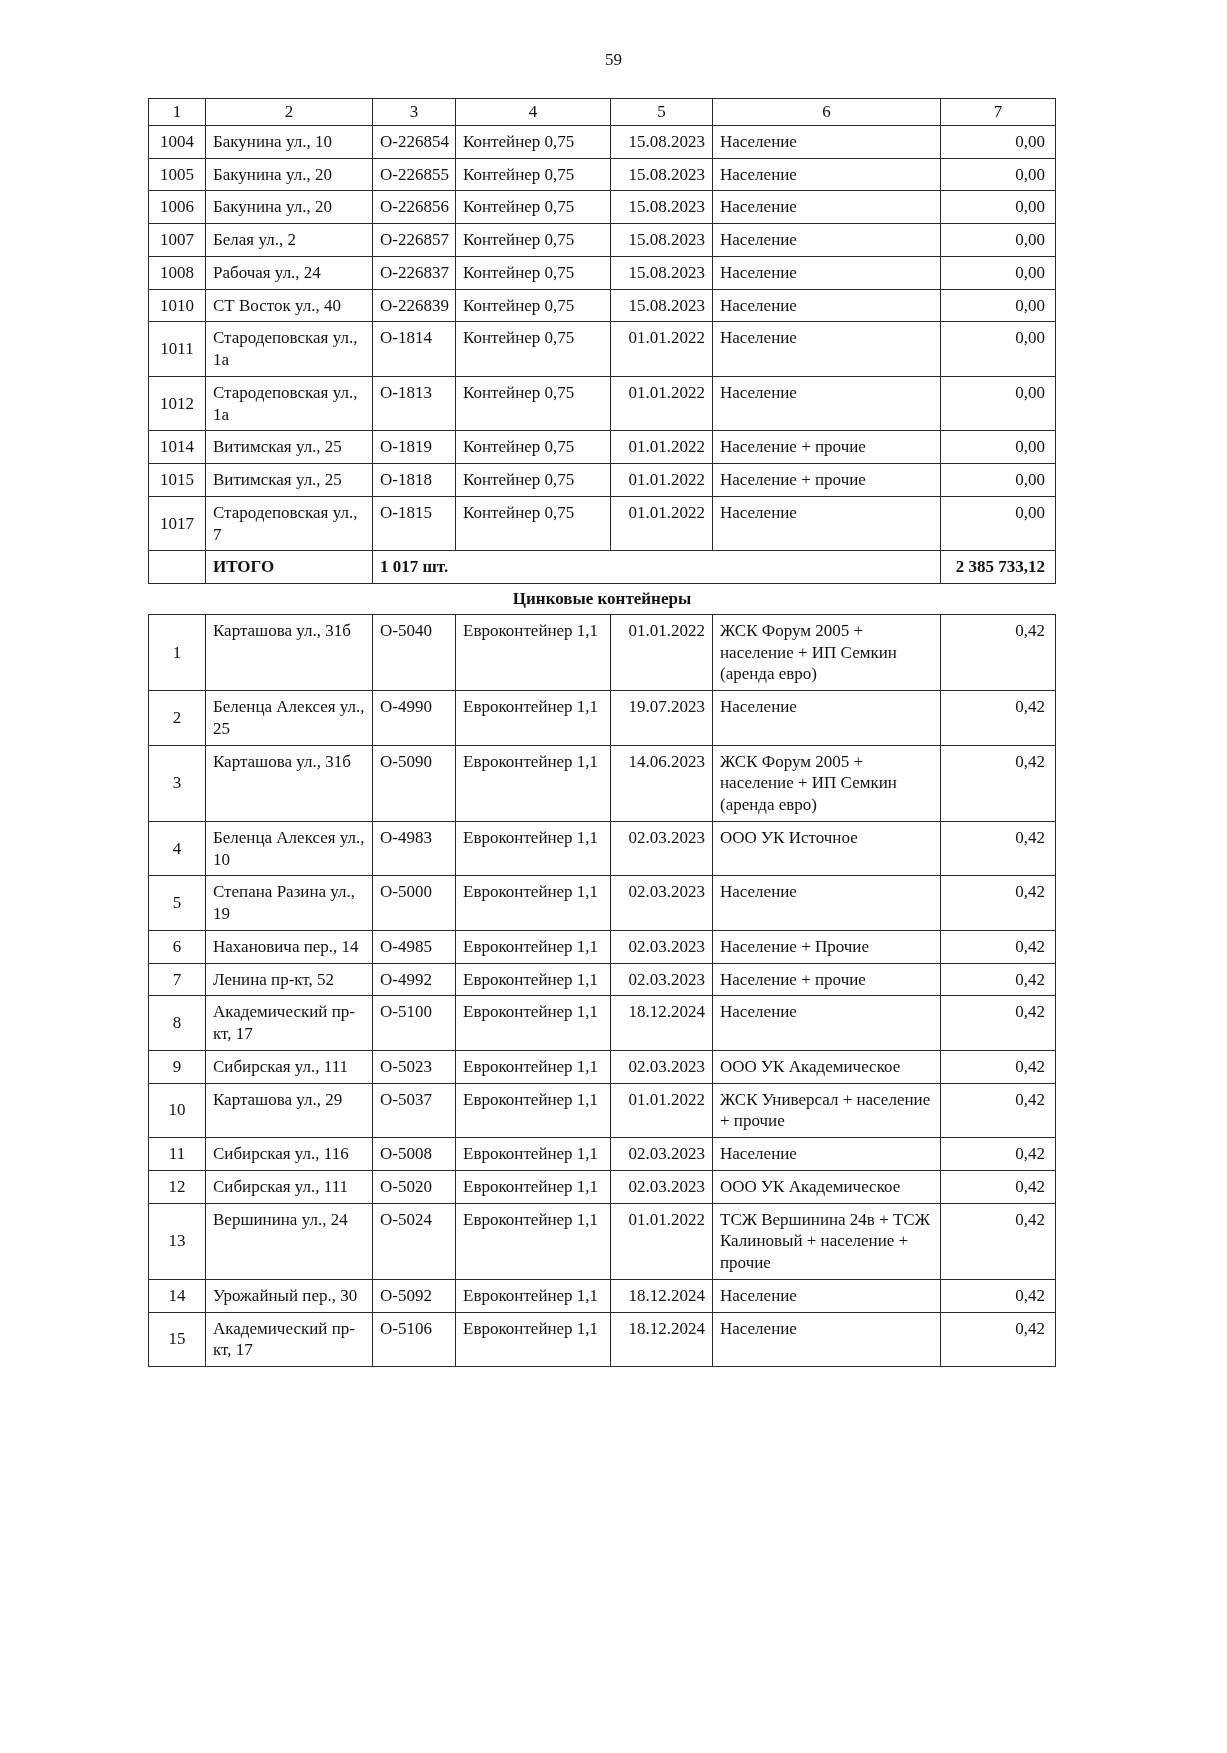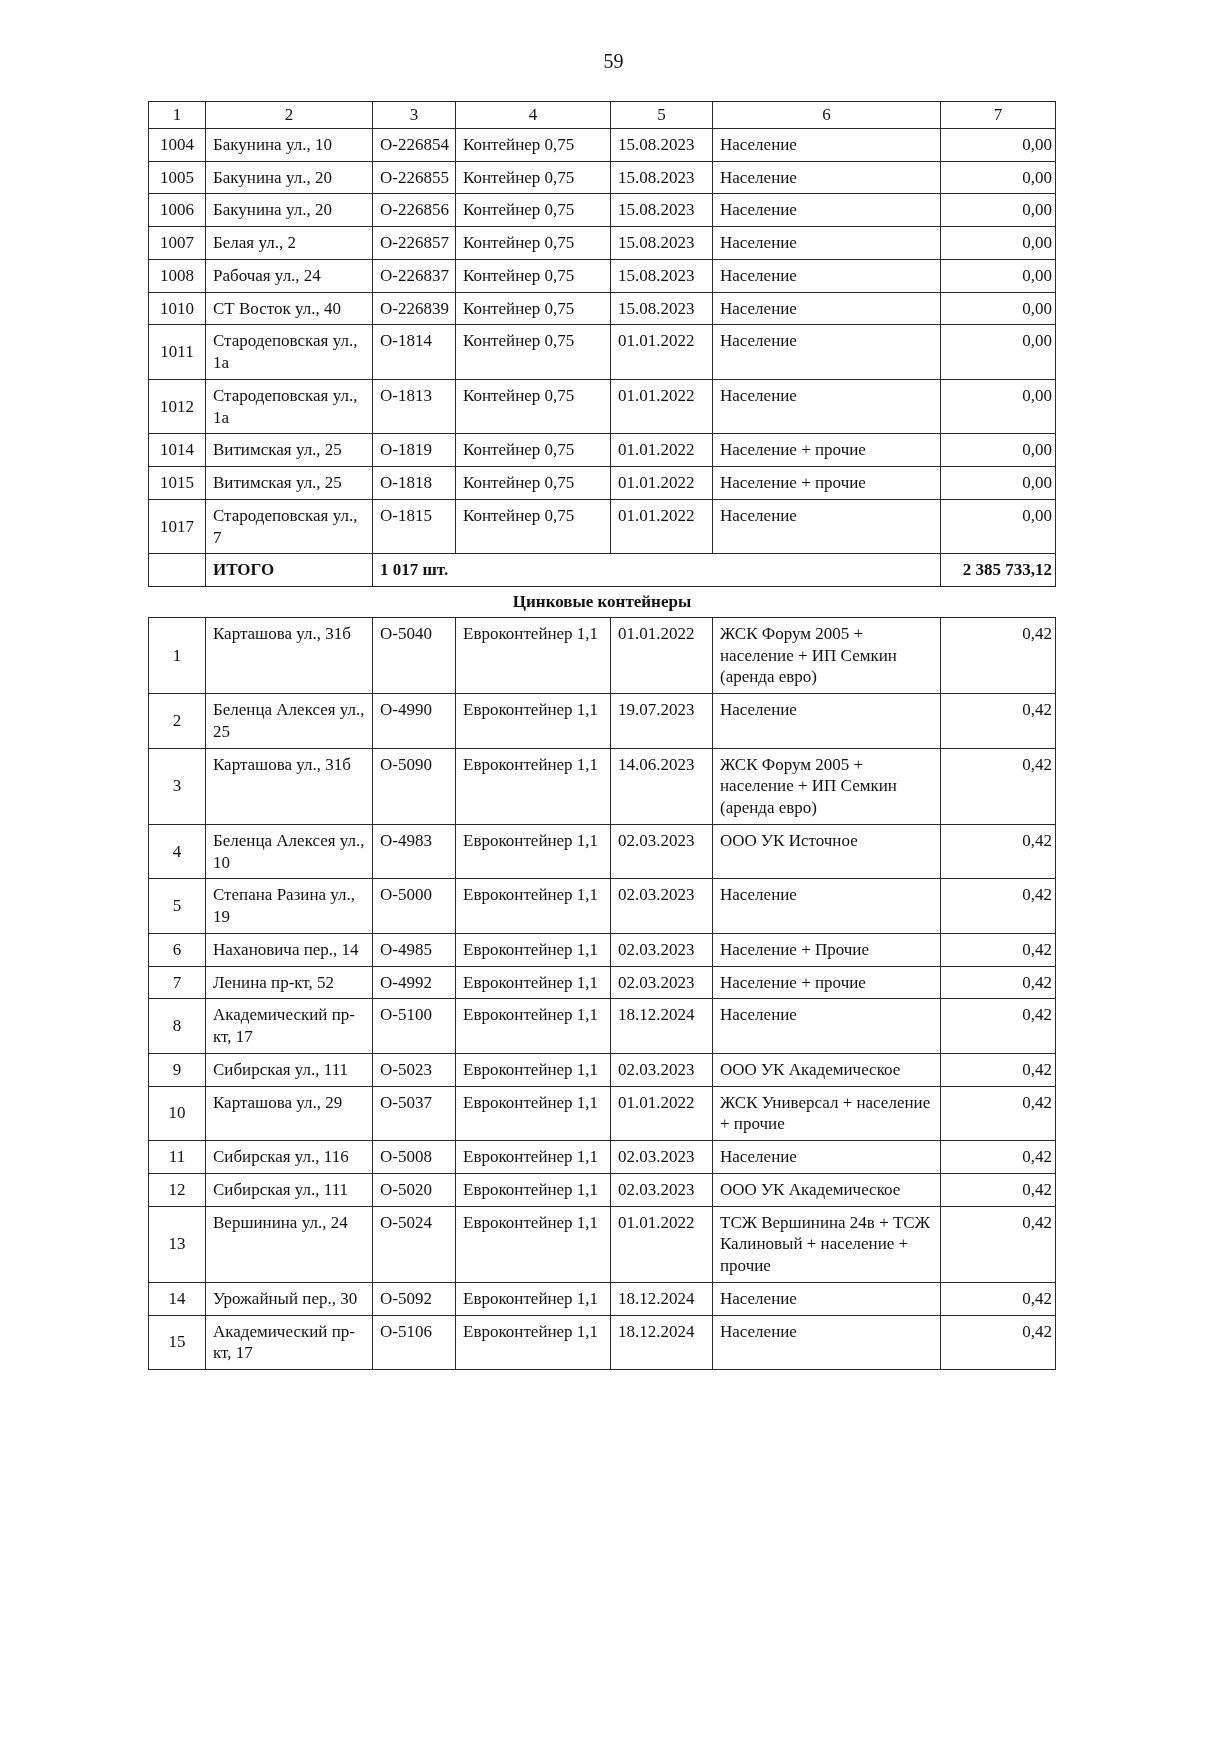--- a/index.html
+++ b/index.html
@@ -11,21 +11,21 @@
   body {
     width: 1227px;
     height: 1753px;
     font-family: "Liberation Serif", serif;
     color: #121212;
     position: relative;
   }
   .page-number {
     text-align: center;
     padding-top: 50px;
-    font-size: 20px;
+    font-size: 17px;
   }
   table.main-table {
     border-collapse: collapse;
     table-layout: fixed;
     margin: 28px 0 0 148px;
     width: 907px;
     font-size: 17px;
   }
   th, td {
     border: 1px solid #2a2a2a;
@@ -37,23 +37,23 @@
   th {
     font-weight: normal;
     text-align: center;
     padding: 2px;
     height: 24px;
   }
   td.num   { text-align: center; vertical-align: middle; }
   td.addr  { text-align: left; }
   td.code  { text-align: left; }
   td.type  { text-align: left; }
-  td.date  { text-align: left; }
+  td.date  { text-align: right; }
   td.owner { text-align: left; }
-  td.value { text-align: right; padding-right: 3px; }
+  td.value { text-align: right; padding-right: 10px; }
   tr.total-row td { font-weight: bold; }
   tr.total-row td.value { text-align: right; }
   td.section-title {
     border-left: none;
     border-right: none;
     text-align: center;
     font-weight: bold;
     padding: 4px;
   }
 </style>

